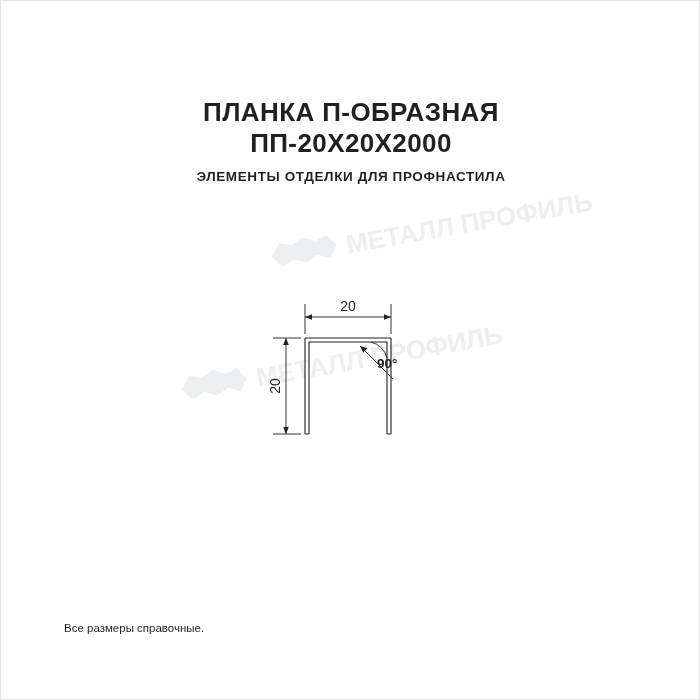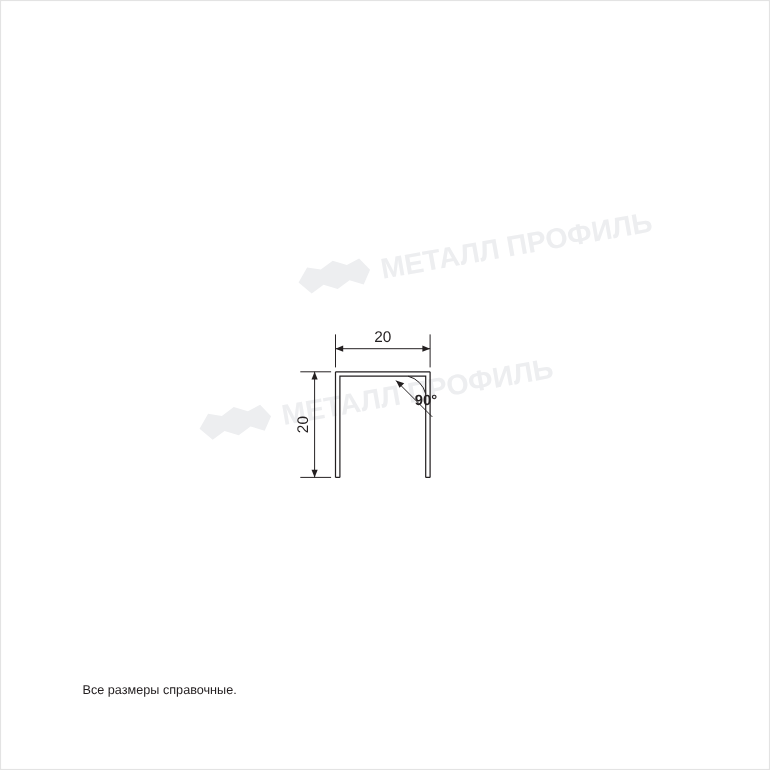--- a/index.html
+++ b/index.html
@@ -58,33 +58,38 @@
     width: 700px;
     height: 320px;
   }
   .drawing svg {
     display: block;
   }
 
   
   .notes {
     position: absolute;
-    left: 74px;
+    left: 63px;
     bottom: 62px;
     font-size: 11.5px;
     line-height: 17px;
     color: #231f20;
   }
   .notes div { white-space: nowrap; }
 </style>
 </head>
 <body>
 
 <div class="page">
 
+  <div class="header">
+    <div class="title-line1">ПЛАНКА П-ОБРАЗНАЯ</div>
+    <div class="title-line2">ПП-20Х20Х2000</div>
+    <div class="subtitle">ЭЛЕМЕНТЫ ОТДЕЛКИ ДЛЯ ПРОФНАСТИЛА</div>
+  </div>
 
   <div class="drawing">
     <svg width="700" height="320" viewBox="0 0 700 320" xmlns="http://www.w3.org/2000/svg">
 
       <g fill="#edeef0">
 
         <g transform="translate(268,52) rotate(-10)">
           <path d="M0,14 L10,2 L22,6 L34,0 L46,6 L58,2 L66,14 L58,26 L46,20 L34,26 L22,20 L10,26 Z" fill="#edeef0"></path>
           <text x="76" y="24" font-family="'Liberation Sans', sans-serif" font-size="26" font-weight="bold" fill="#edeef0">МЕТАЛЛ ПРОФИЛЬ</text>
         </g>

